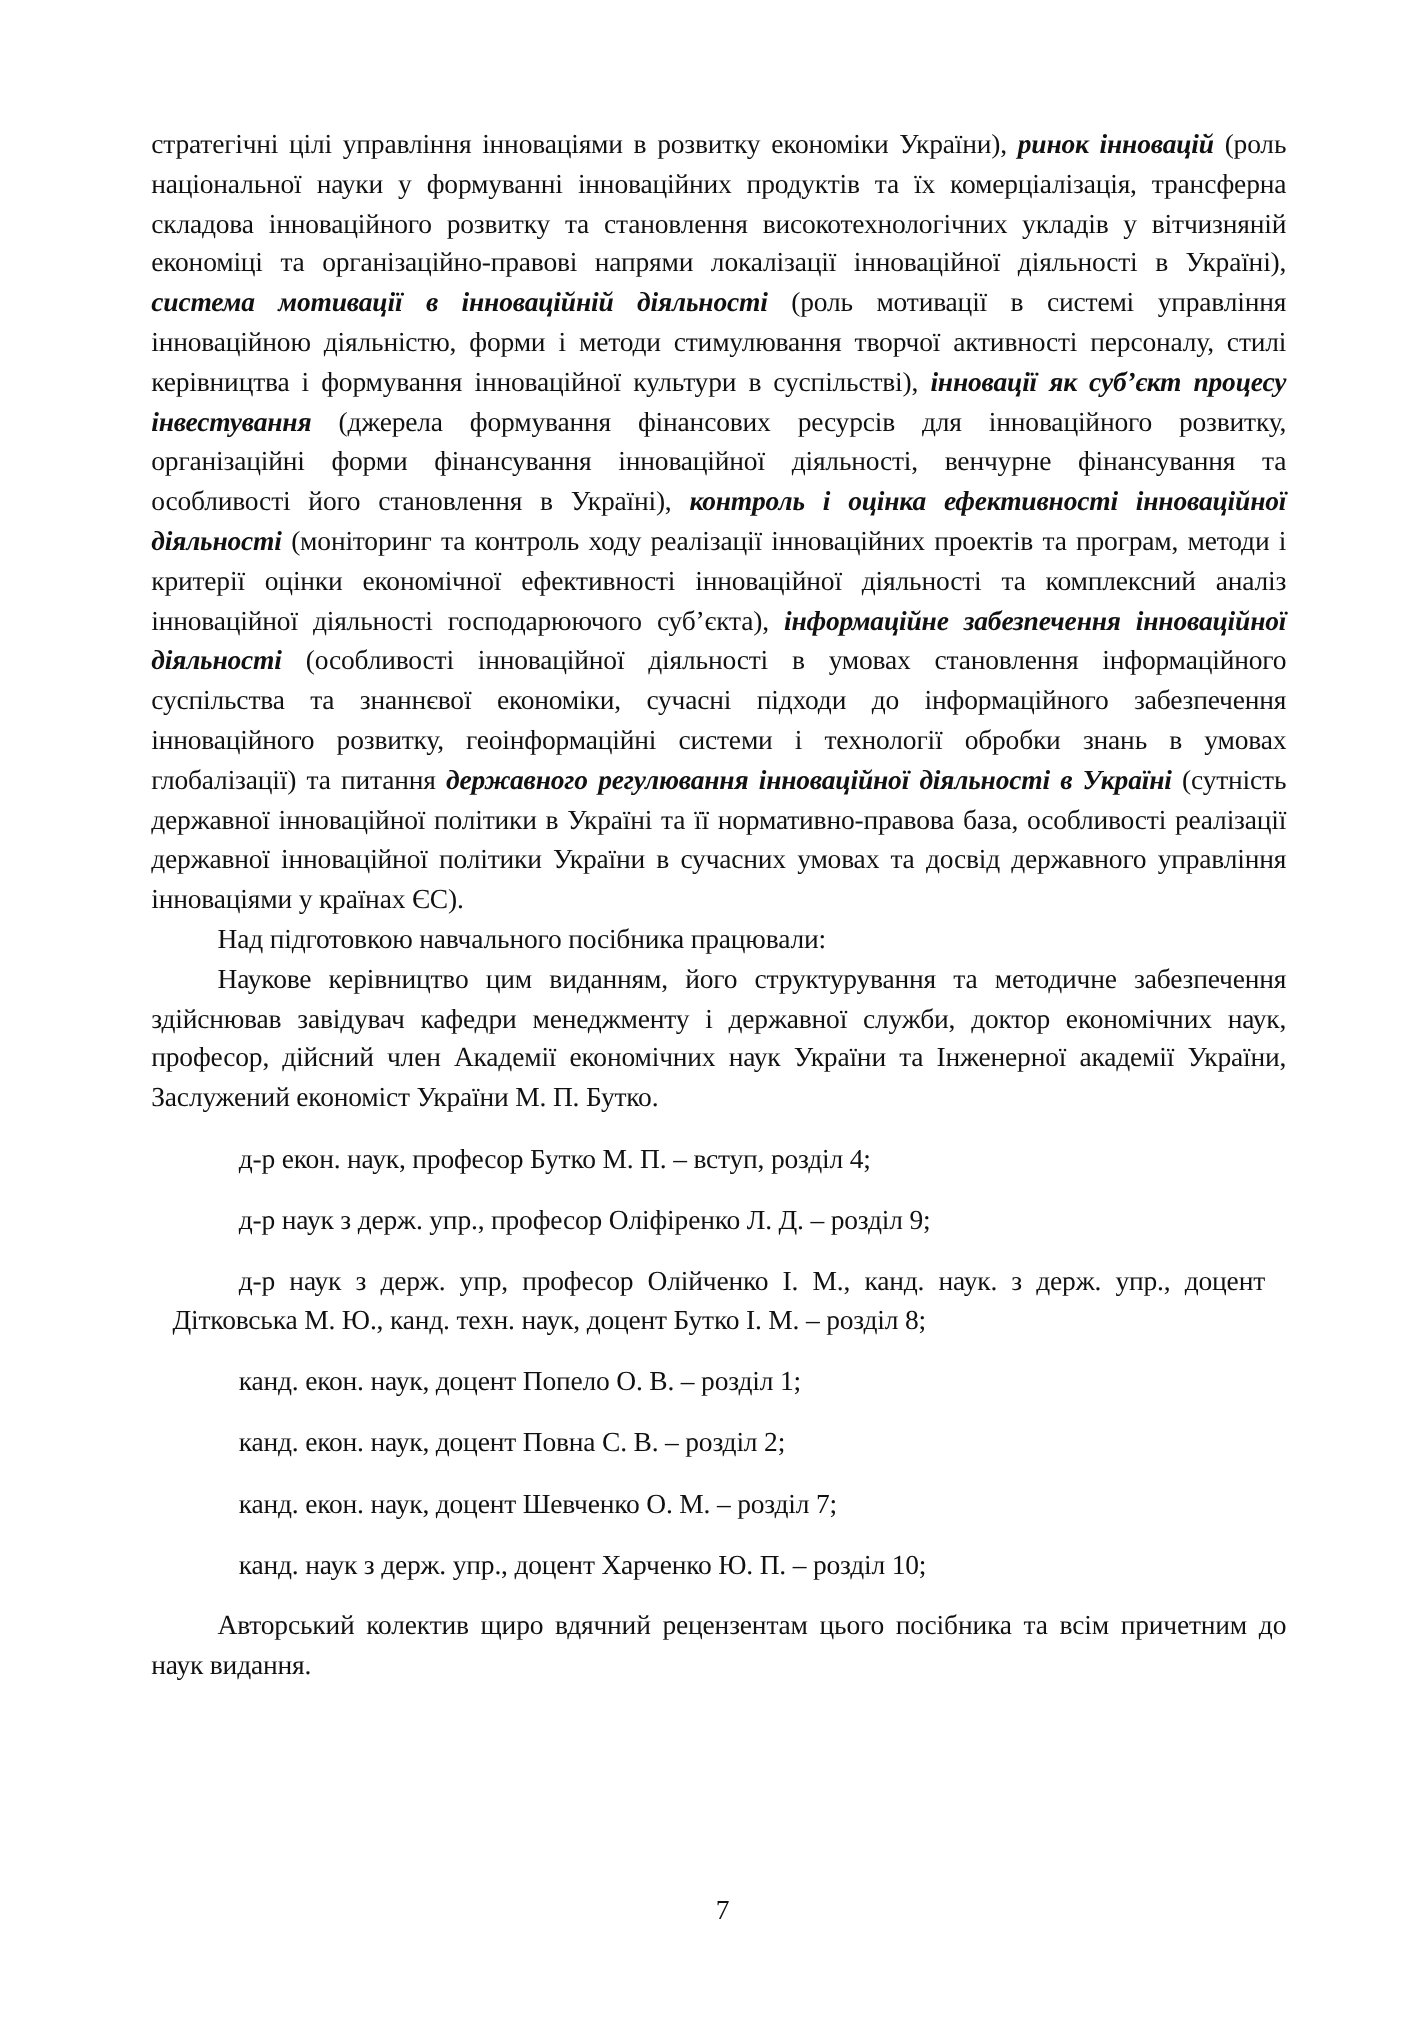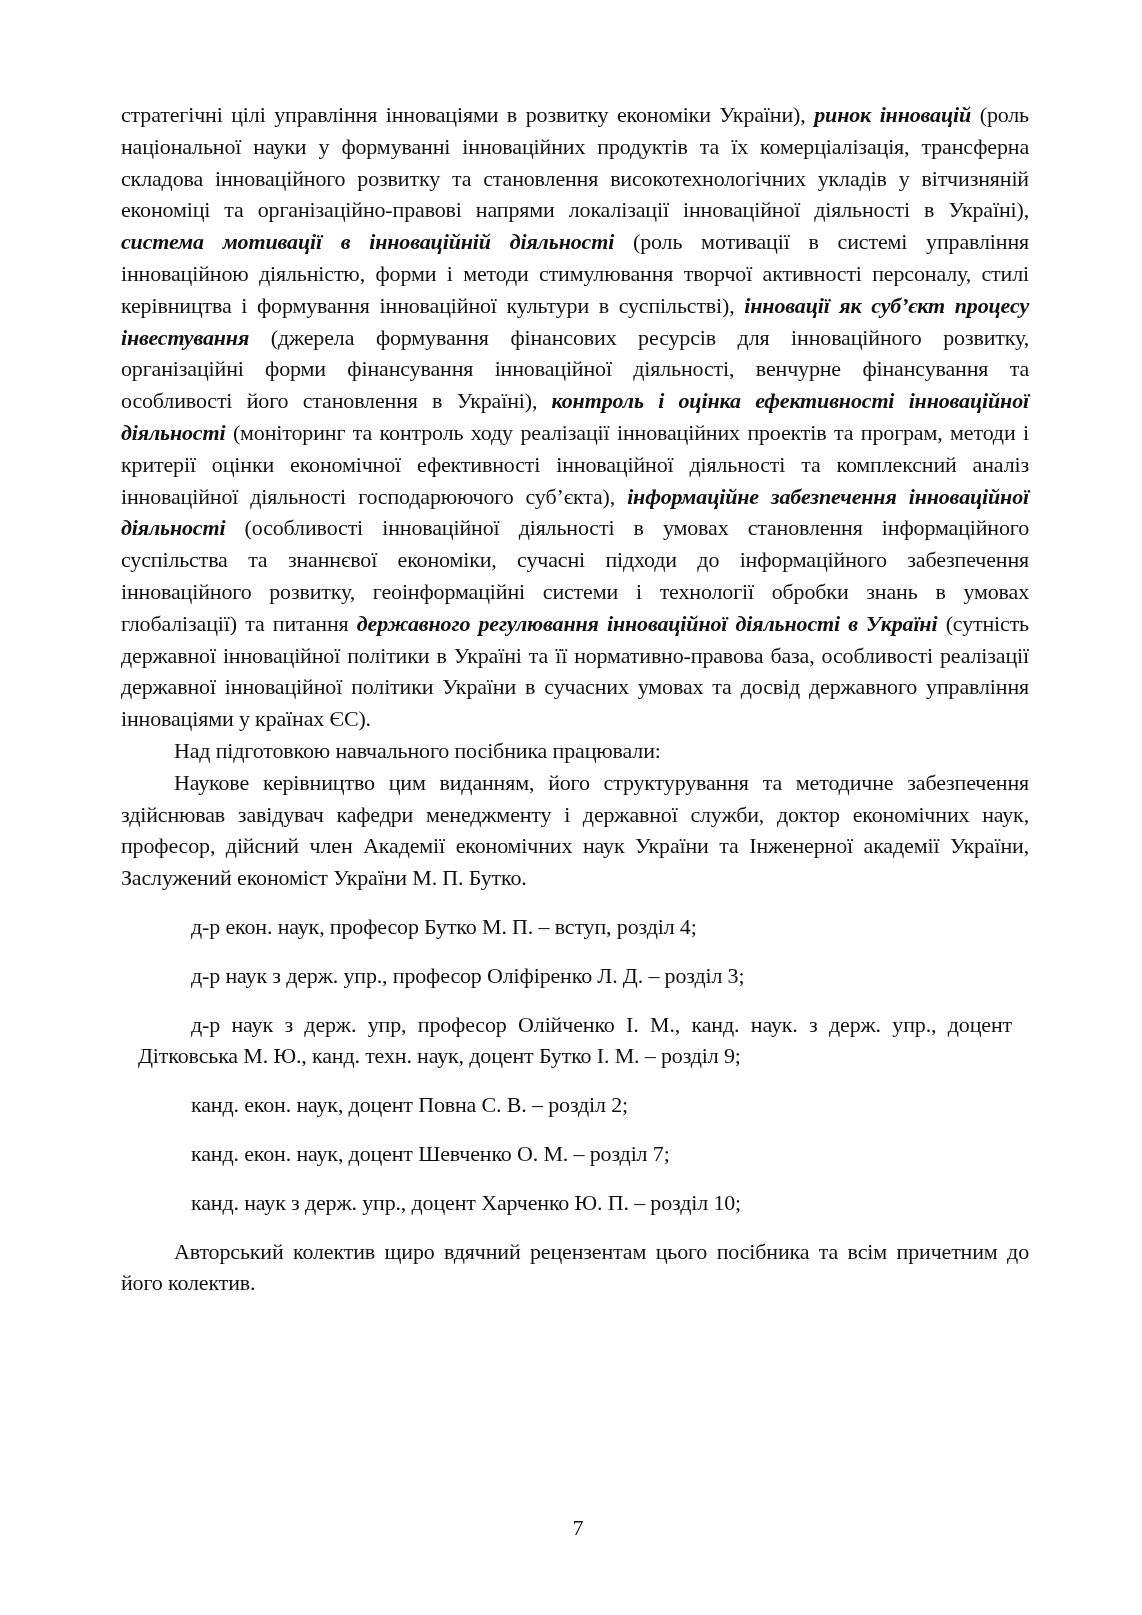--- a/index.html
+++ b/index.html
@@ -69,24 +69,25 @@
   <div class="text-column">
 
     <p class="para"><span>стратегічні цілі управління інноваціями в розвитку економіки України), </span><span class="em">ринок інновацій</span><span> (роль національної науки у формуванні інноваційних продуктів та їх комерціалізація, трансферна складова інноваційного розвитку та становлення високотехнологічних укладів у вітчизняній економіці та організаційно-правові напрями локалізації інноваційної діяльності в Україні), </span><span class="em">система мотивації в інноваційній діяльності</span><span> (роль мотивації в системі управління інноваційною діяльністю, форми і методи стимулювання творчої активності персоналу, стилі керівництва і формування інноваційної культури в суспільстві), </span><span class="em">інновації як суб’єкт процесу інвестування</span><span> (джерела формування фінансових ресурсів для інноваційного розвитку, організаційні форми фінансування інноваційної діяльності, венчурне фінансування та особливості його становлення в Україні), </span><span class="em">контроль і оцінка ефективності інноваційної діяльності</span><span> (моніторинг та контроль ходу реалізації інноваційних проектів та програм, методи і критерії оцінки економічної ефективності інноваційної діяльності та комплексний аналіз інноваційної діяльності господарюючого суб’єкта), </span><span class="em">інформаційне забезпечення інноваційної діяльності</span><span> (особливості інноваційної діяльності в умовах становлення інформаційного суспільства та знаннєвої економіки, сучасні підходи до інформаційного забезпечення інноваційного розвитку, геоінформаційні системи і технології обробки знань в умовах глобалізації) та питання </span><span class="em">державного регулювання інноваційної діяльності в Україні</span><span> (сутність державної інноваційної політики в Україні та її нормативно-правова база, особливості реалізації державної інноваційної політики України в сучасних умовах та досвід державного управління інноваціями у країнах ЄС).</span></p>
 
     <p class="para indent">Над підготовкою навчального посібника працювали:</p>
 
     <p class="para indent">Наукове керівництво цим виданням, його структурування та методичне забезпечення здійснював завідувач кафедри менеджменту і державної служби, доктор економічних наук, професор, дійсний член Академії економічних наук України та Інженерної академії України, Заслужений економіст України М. П. Бутко.</p>
 
     <div>
       <p class="list-line">д-р екон. наук, професор Бутко М. П. – вступ, розділ 4;</p>
-      <p class="list-line">д-р наук з держ. упр., професор Оліфіренко Л. Д. – розділ 3;</p>
-      <p class="list-line">д-р наук з держ. упр, професор Олійченко І. М., канд. наук. з держ. упр., доцент Дітковська М. Ю., канд. техн. наук, доцент Бутко І. М. – розділ 9;</p>
+      <p class="list-line">д-р наук з держ. упр., професор Оліфіренко Л. Д. – розділ 9;</p>
+      <p class="list-line">д-р наук з держ. упр, професор Олійченко І. М., канд. наук. з держ. упр., доцент Дітковська М. Ю., канд. техн. наук, доцент Бутко І. М. – розділ 8;</p>
+      <p class="list-line">канд. екон. наук, доцент Попело О. В. – розділ 1;</p>
       <p class="list-line">канд. екон. наук, доцент Повна С. В. – розділ 2;</p>
       <p class="list-line">канд. екон. наук, доцент Шевченко О. М. – розділ 7;</p>
       <p class="list-line">канд. наук з держ. упр., доцент Харченко Ю. П. – розділ 10;</p>
     </div>
 
-    <p class="para indent">Авторський колектив щиро вдячний рецензентам цього посібника та всім причетним до його колектив.</p>
+    <p class="para indent">Авторський колектив щиро вдячний рецензентам цього посібника та всім причетним до наук видання.</p>
   </div>
 
   <div class="page-number">7</div>
 </div>
 
 </body></html>

